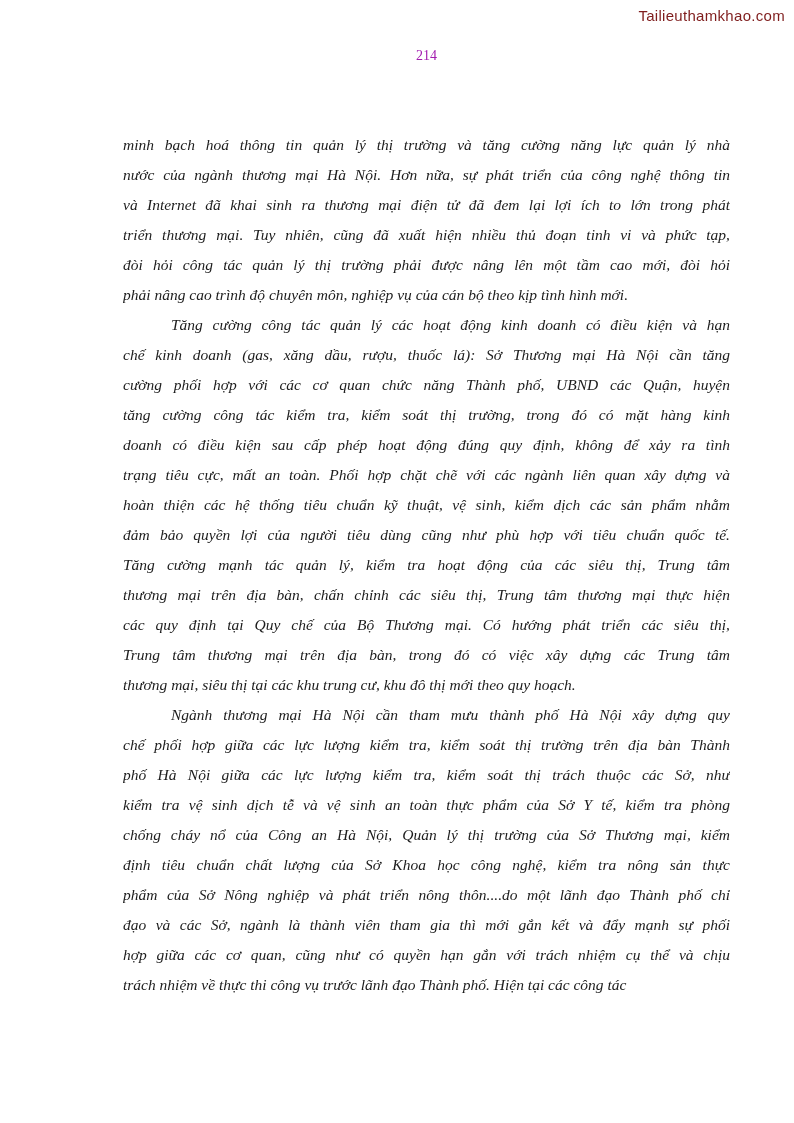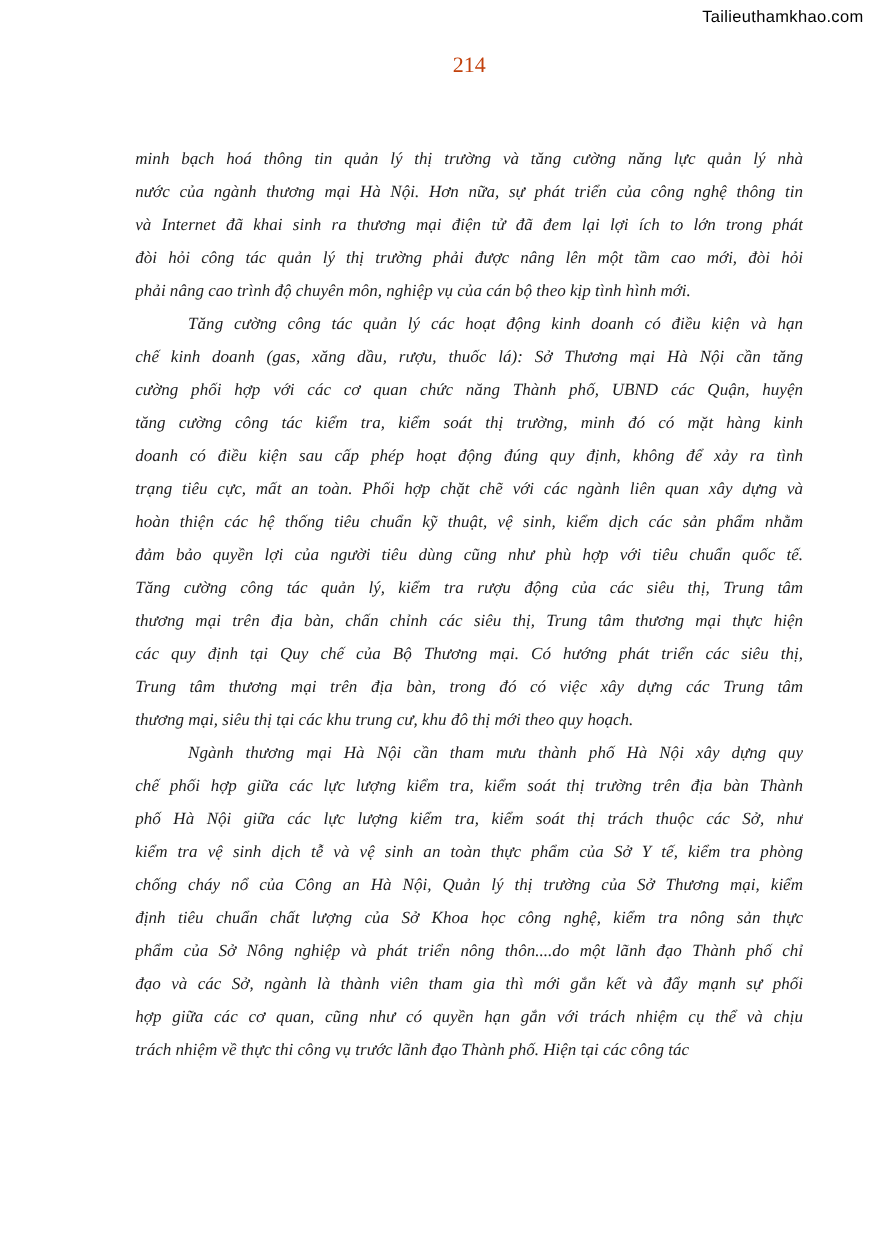--- a/index.html
+++ b/index.html
@@ -11,30 +11,30 @@
     overflow: hidden;
     font-family: "Liberation Serif", "DejaVu Serif", serif;
   }
   .watermark {
     position: absolute;
     top: 7px;
     right: 9px;
     font-family: "Liberation Sans", "DejaVu Sans", sans-serif;
     font-size: 15px;
     letter-spacing: 0.3px;
-    color: #000000;
+    color: #7f1d1d;
   }
   .page-number {
     position: absolute;
     top: 48px;
     left: 123px;
     width: 607px;
     text-align: center;
-    font-size: 20px;
-    color: #c2410c;
+    font-size: 14px;
+    color: #a21caf;
   }
   .text-body {
     position: absolute;
     top: 130px;
     left: 123px;
     width: 607px;
     font-size: 15.5px;
     color: #1c1c1c;
   }
   .paragraph { margin: 0; padding: 0; font-style: italic; }
@@ -58,33 +58,34 @@
 <div class="page">
   <div class="watermark">Tailieuthamkhao.com</div>
 
   <div class="page-number">214</div>
 
   <div class="text-body">
       <div class="paragraph">
         <div class="line">minh bạch hoá thông tin quản lý thị trường và tăng cường năng lực quản lý nhà</div>
         <div class="line">nước của ngành thương mại Hà Nội. Hơn nữa, sự phát triển của công nghệ thông tin</div>
         <div class="line">và Internet đã khai sinh ra thương mại điện tử đã đem lại lợi ích to lớn trong phát</div>
+        <div class="line">triển thương mại. Tuy nhiên, cũng đã xuất hiện nhiều thủ đoạn tinh vi và phức tạp,</div>
         <div class="line">đòi hỏi công tác quản lý thị trường phải được nâng lên một tầm cao mới, đòi hỏi</div>
         <div class="line last">phải nâng cao trình độ chuyên môn, nghiệp vụ của cán bộ theo kịp tình hình mới.</div>
       </div>
       <div class="paragraph">
         <div class="line indent">Tăng cường công tác quản lý các hoạt động kinh doanh có điều kiện và hạn</div>
         <div class="line">chế kinh doanh (gas, xăng dầu, rượu, thuốc lá): Sở Thương mại Hà Nội cần tăng</div>
         <div class="line">cường phối hợp với các cơ quan chức năng Thành phố, UBND các Quận, huyện</div>
-        <div class="line">tăng cường công tác kiểm tra, kiểm soát thị trường, minh đó có mặt hàng kinh</div>
+        <div class="line">tăng cường công tác kiểm tra, kiểm soát thị trường, trong đó có mặt hàng kinh</div>
         <div class="line">doanh có điều kiện sau cấp phép hoạt động đúng quy định, không để xảy ra tình</div>
         <div class="line">trạng tiêu cực, mất an toàn. Phối hợp chặt chẽ với các ngành liên quan xây dựng và</div>
         <div class="line">hoàn thiện các hệ thống tiêu chuẩn kỹ thuật, vệ sinh, kiểm dịch các sản phẩm nhằm</div>
         <div class="line">đảm bảo quyền lợi của người tiêu dùng cũng như phù hợp với tiêu chuẩn quốc tế.</div>
-        <div class="line">Tăng cường công tác quản lý, kiểm tra rượu động của các siêu thị, Trung tâm</div>
+        <div class="line">Tăng cường mạnh tác quản lý, kiểm tra hoạt động của các siêu thị, Trung tâm</div>
         <div class="line">thương mại trên địa bàn, chấn chỉnh các siêu thị, Trung tâm thương mại thực hiện</div>
         <div class="line">các quy định tại Quy chế của Bộ Thương mại. Có hướng phát triển các siêu thị,</div>
         <div class="line">Trung tâm thương mại trên địa bàn, trong đó có việc xây dựng các Trung tâm</div>
         <div class="line last">thương mại, siêu thị tại các khu trung cư, khu đô thị mới theo quy hoạch.</div>
       </div>
       <div class="paragraph">
         <div class="line indent">Ngành thương mại Hà Nội cần tham mưu thành phố Hà Nội xây dựng quy</div>
         <div class="line">chế phối hợp giữa các lực lượng kiểm tra, kiểm soát thị trường trên địa bàn Thành</div>
         <div class="line">phố Hà Nội giữa các lực lượng kiểm tra, kiểm soát thị trách thuộc các Sở, như</div>
         <div class="line">kiểm tra vệ sinh dịch tễ và vệ sinh an toàn thực phẩm của Sở Y tế, kiểm tra phòng</div>

